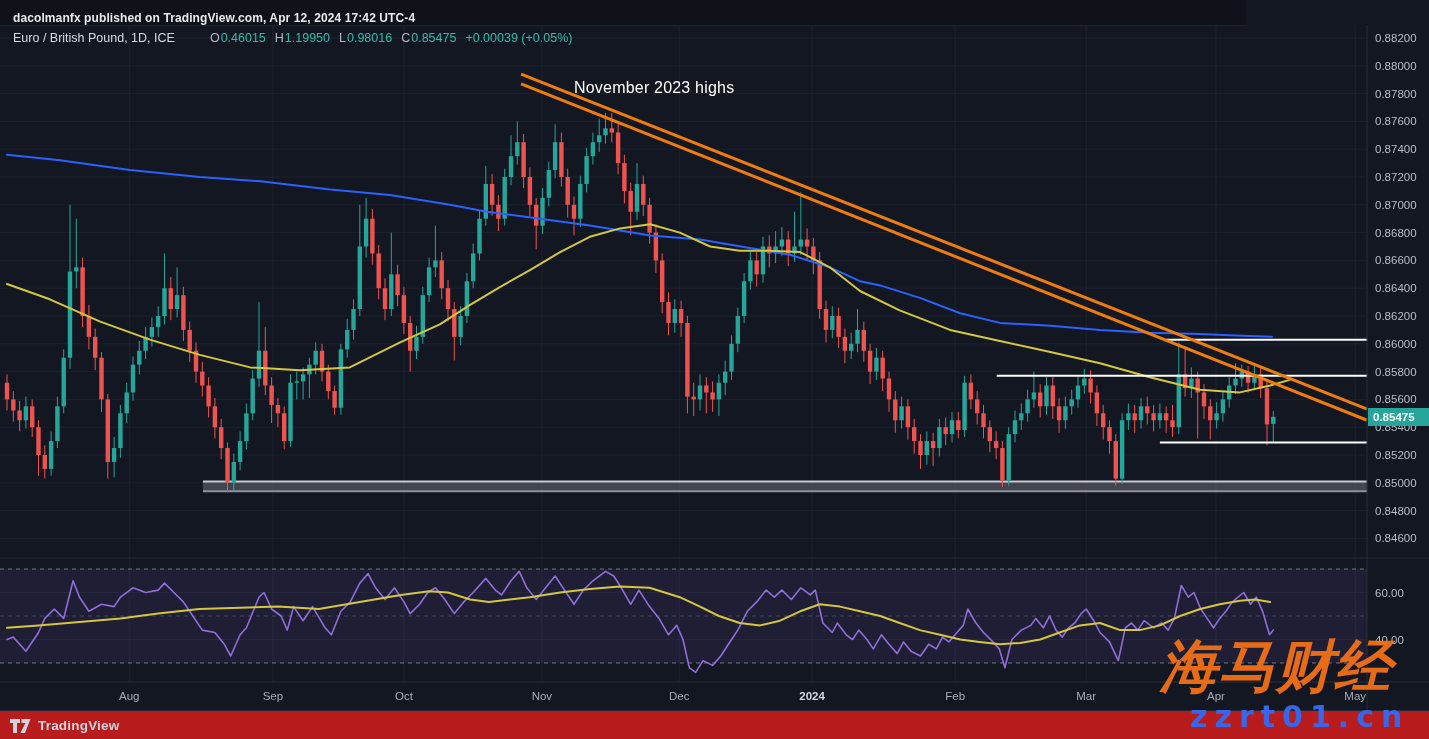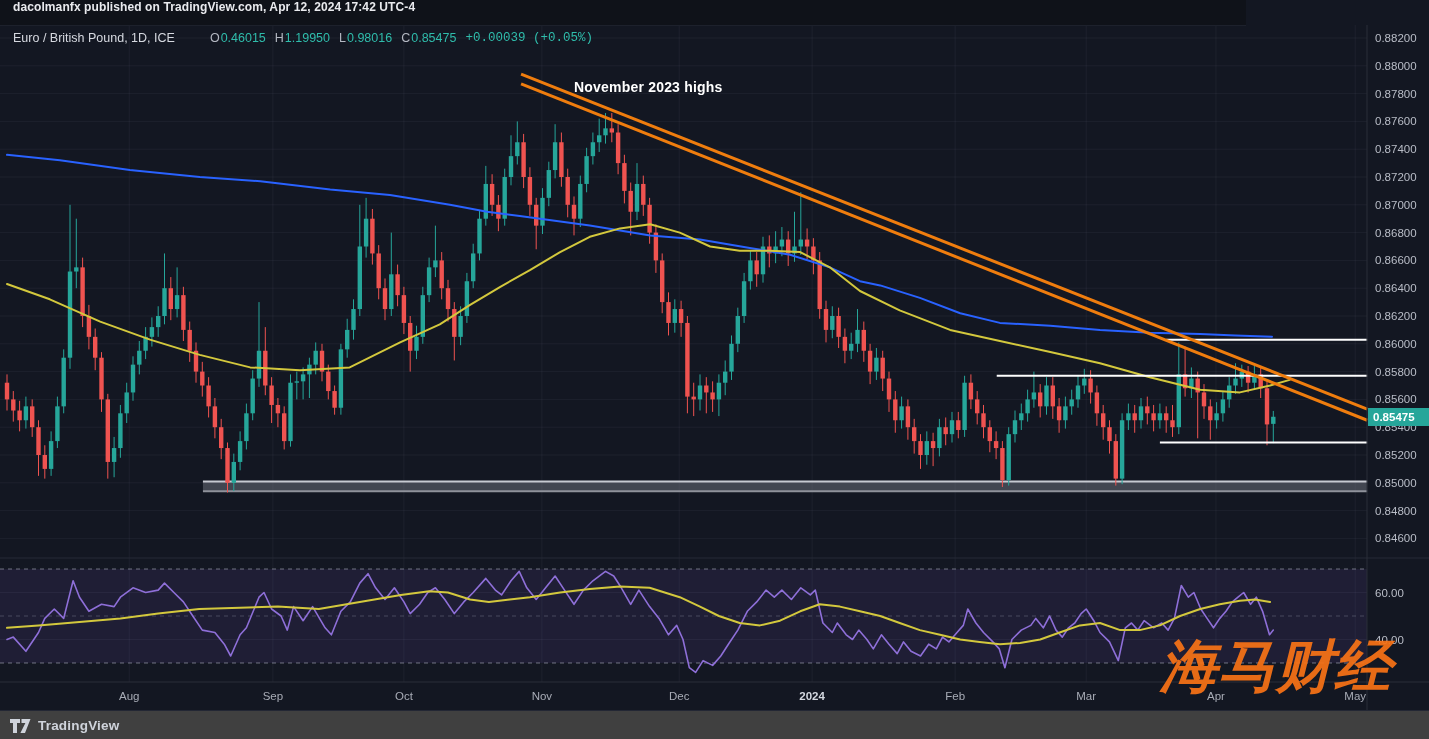--- a/index.html
+++ b/index.html
@@ -1,34 +1,34 @@
 <!DOCTYPE html>
 <html><head>
 <meta charset="utf-8">
 <style>
   html,body{margin:0;padding:0;background:#0d1017;}
   body{width:1429px;height:739px;position:relative;overflow:hidden;
        font-family:"Liberation Sans",sans-serif;-webkit-font-smoothing:antialiased;}
   #stage{position:absolute;inset:0;background:#131722;}
   .topbar{position:absolute;left:0;top:0;width:1246px;height:25px;background:#0f1219;
-          border-bottom:1px solid #1d212c;z-index:5;display:flex;align-items:flex-start;}
+          border-bottom:1px solid #1d212c;z-index:5;display:flex;align-items:flex-end;}
   .topbar span{color:#e9eaee;font-size:12px;font-weight:700;margin-left:13px;letter-spacing:.1px;}
   #chart-svg{position:absolute;left:0;top:0;z-index:1;}
   .legend{position:absolute;left:13px;top:31px;z-index:4;display:flex;align-items:center;
           font-size:12.5px;white-space:nowrap;}
   .legend .ttl{color:#d6d9e0;margin-right:26px;}
   .legend .k{color:#b4b8c2;margin-left:9px;}
   .legend .v{color:#2fbcab;margin-left:1px;}
-  .legend .chg{color:#2fbcab;margin-left:9px;font-family:Liberation Mono, monospace;}
+  .legend .chg{color:#2fbcab;margin-left:9px;}
   .annotation{position:absolute;left:574px;top:79px;z-index:4;color:#fff;
-              font-size:14px;font-weight:700;letter-spacing:.2px;}
+              font-size:16px;font-weight:400;letter-spacing:.2px;}
   .price-badge{position:absolute;left:1368px;width:61px;height:18px;background:#26a69a;
                z-index:3;color:#ffffff;font-size:11.5px;font-weight:700;
                display:flex;align-items:center;padding-left:5px;box-sizing:border-box;}
-  .bottombar{position:absolute;left:0;top:710px;width:1429px;height:29px;background:#404040;
+  .bottombar{position:absolute;left:0;top:710px;width:1429px;height:29px;background:#b91c1c;
              border-top:1px solid #232734;z-index:2;display:flex;align-items:center;}
   .tv-logo{display:flex;align-items:center;margin-left:10px;}
   .tv-logo svg{display:block;margin-right:7px;}
   .tv-logo .brand{color:#cfd3db;font-size:13.5px;font-weight:700;letter-spacing:.2px;}
   .wm1{position:absolute;left:1160px;top:638px;z-index:6;color:#f97316;opacity:.92;
        font-size:57px;font-weight:900;font-style:italic;letter-spacing:1px;
        font-family:"DejaVu Sans",sans-serif;line-height:1;}
   .wm2{position:absolute;left:1190px;top:702px;z-index:6;color:#3767e8;
        font-size:30px;font-weight:800;letter-spacing:7px;line-height:1;
        font-family:"DejaVu Sans",sans-serif;}
@@ -573,13 +573,14 @@
     <div class="tv-logo">
       <svg width="21" height="14" viewBox="0 0 21 14">
         <path d="M0 0 h10 v4 h-3 v10 h-4 V4 H0 z" fill="#cfd3db"></path>
         <path d="M11.5 0 h9 L15 14 h-4.6 l5-10 h-3.9 z" fill="#cfd3db"></path>
       </svg>
       <span class="brand">TradingView</span>
     </div>
   </div>
 
   <div class="wm1">海马财经</div>
+  <div class="wm2">zzrt01.cn</div>
 </div>
 
 </body></html>

